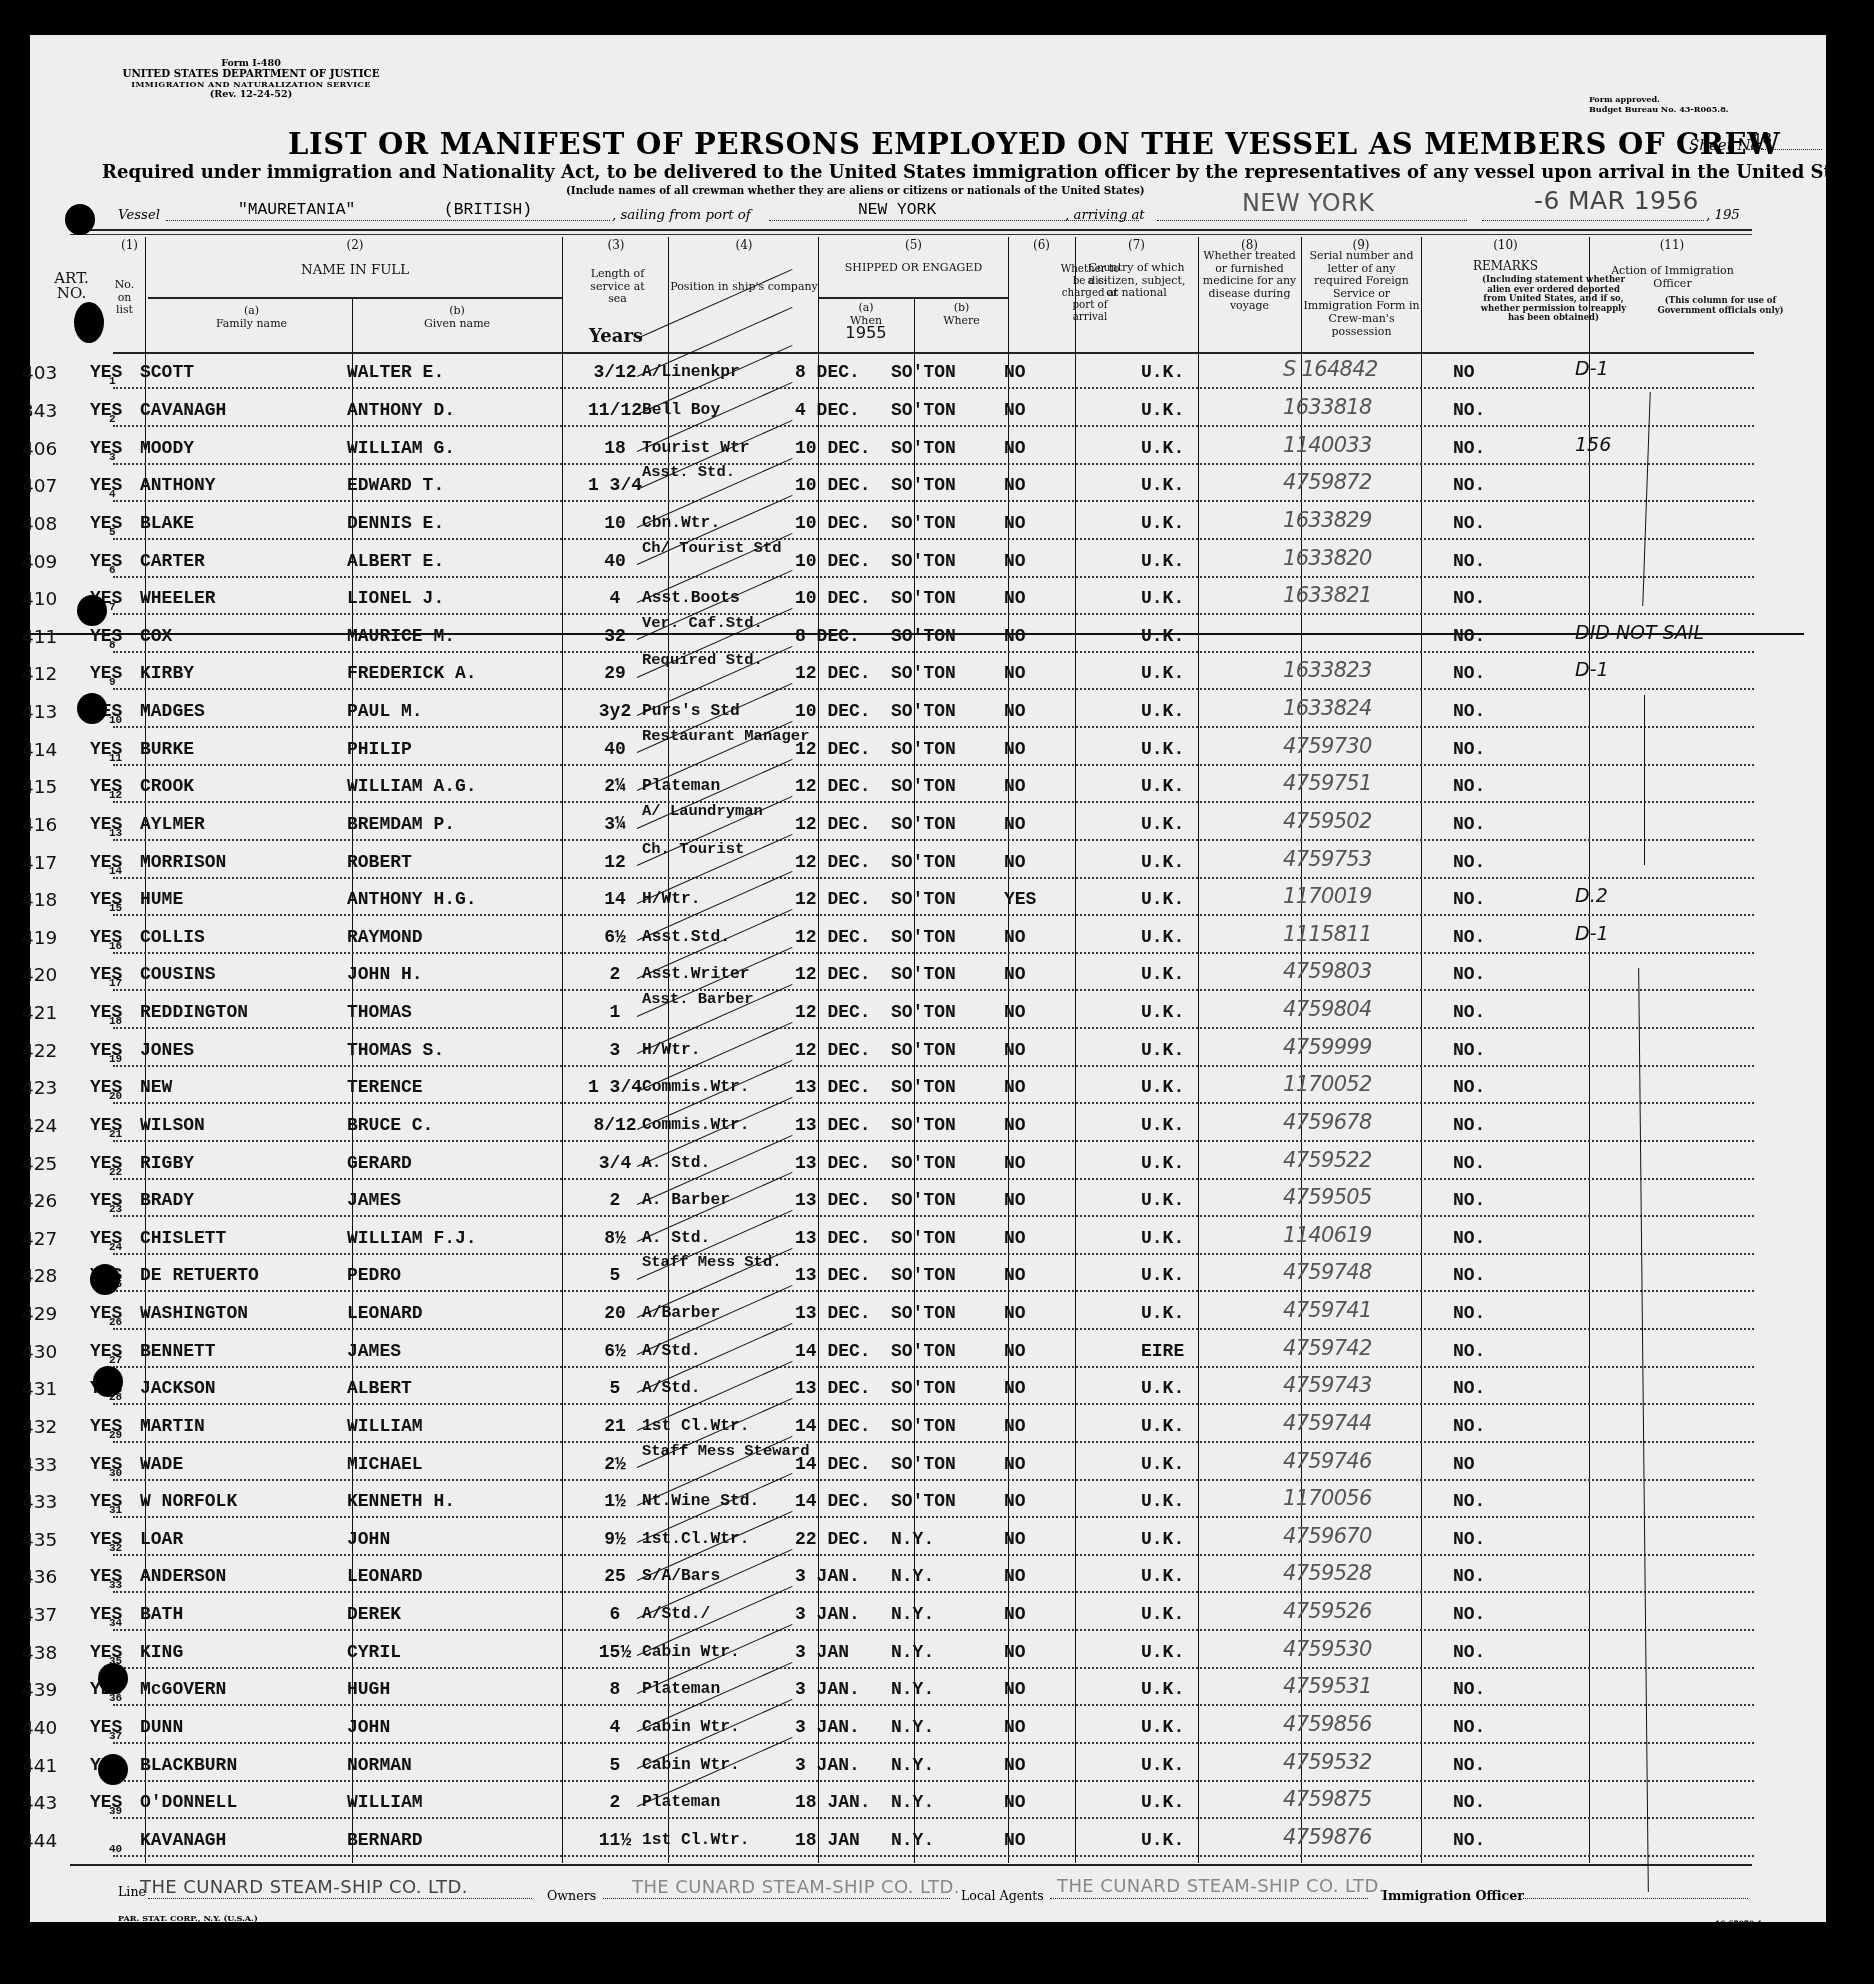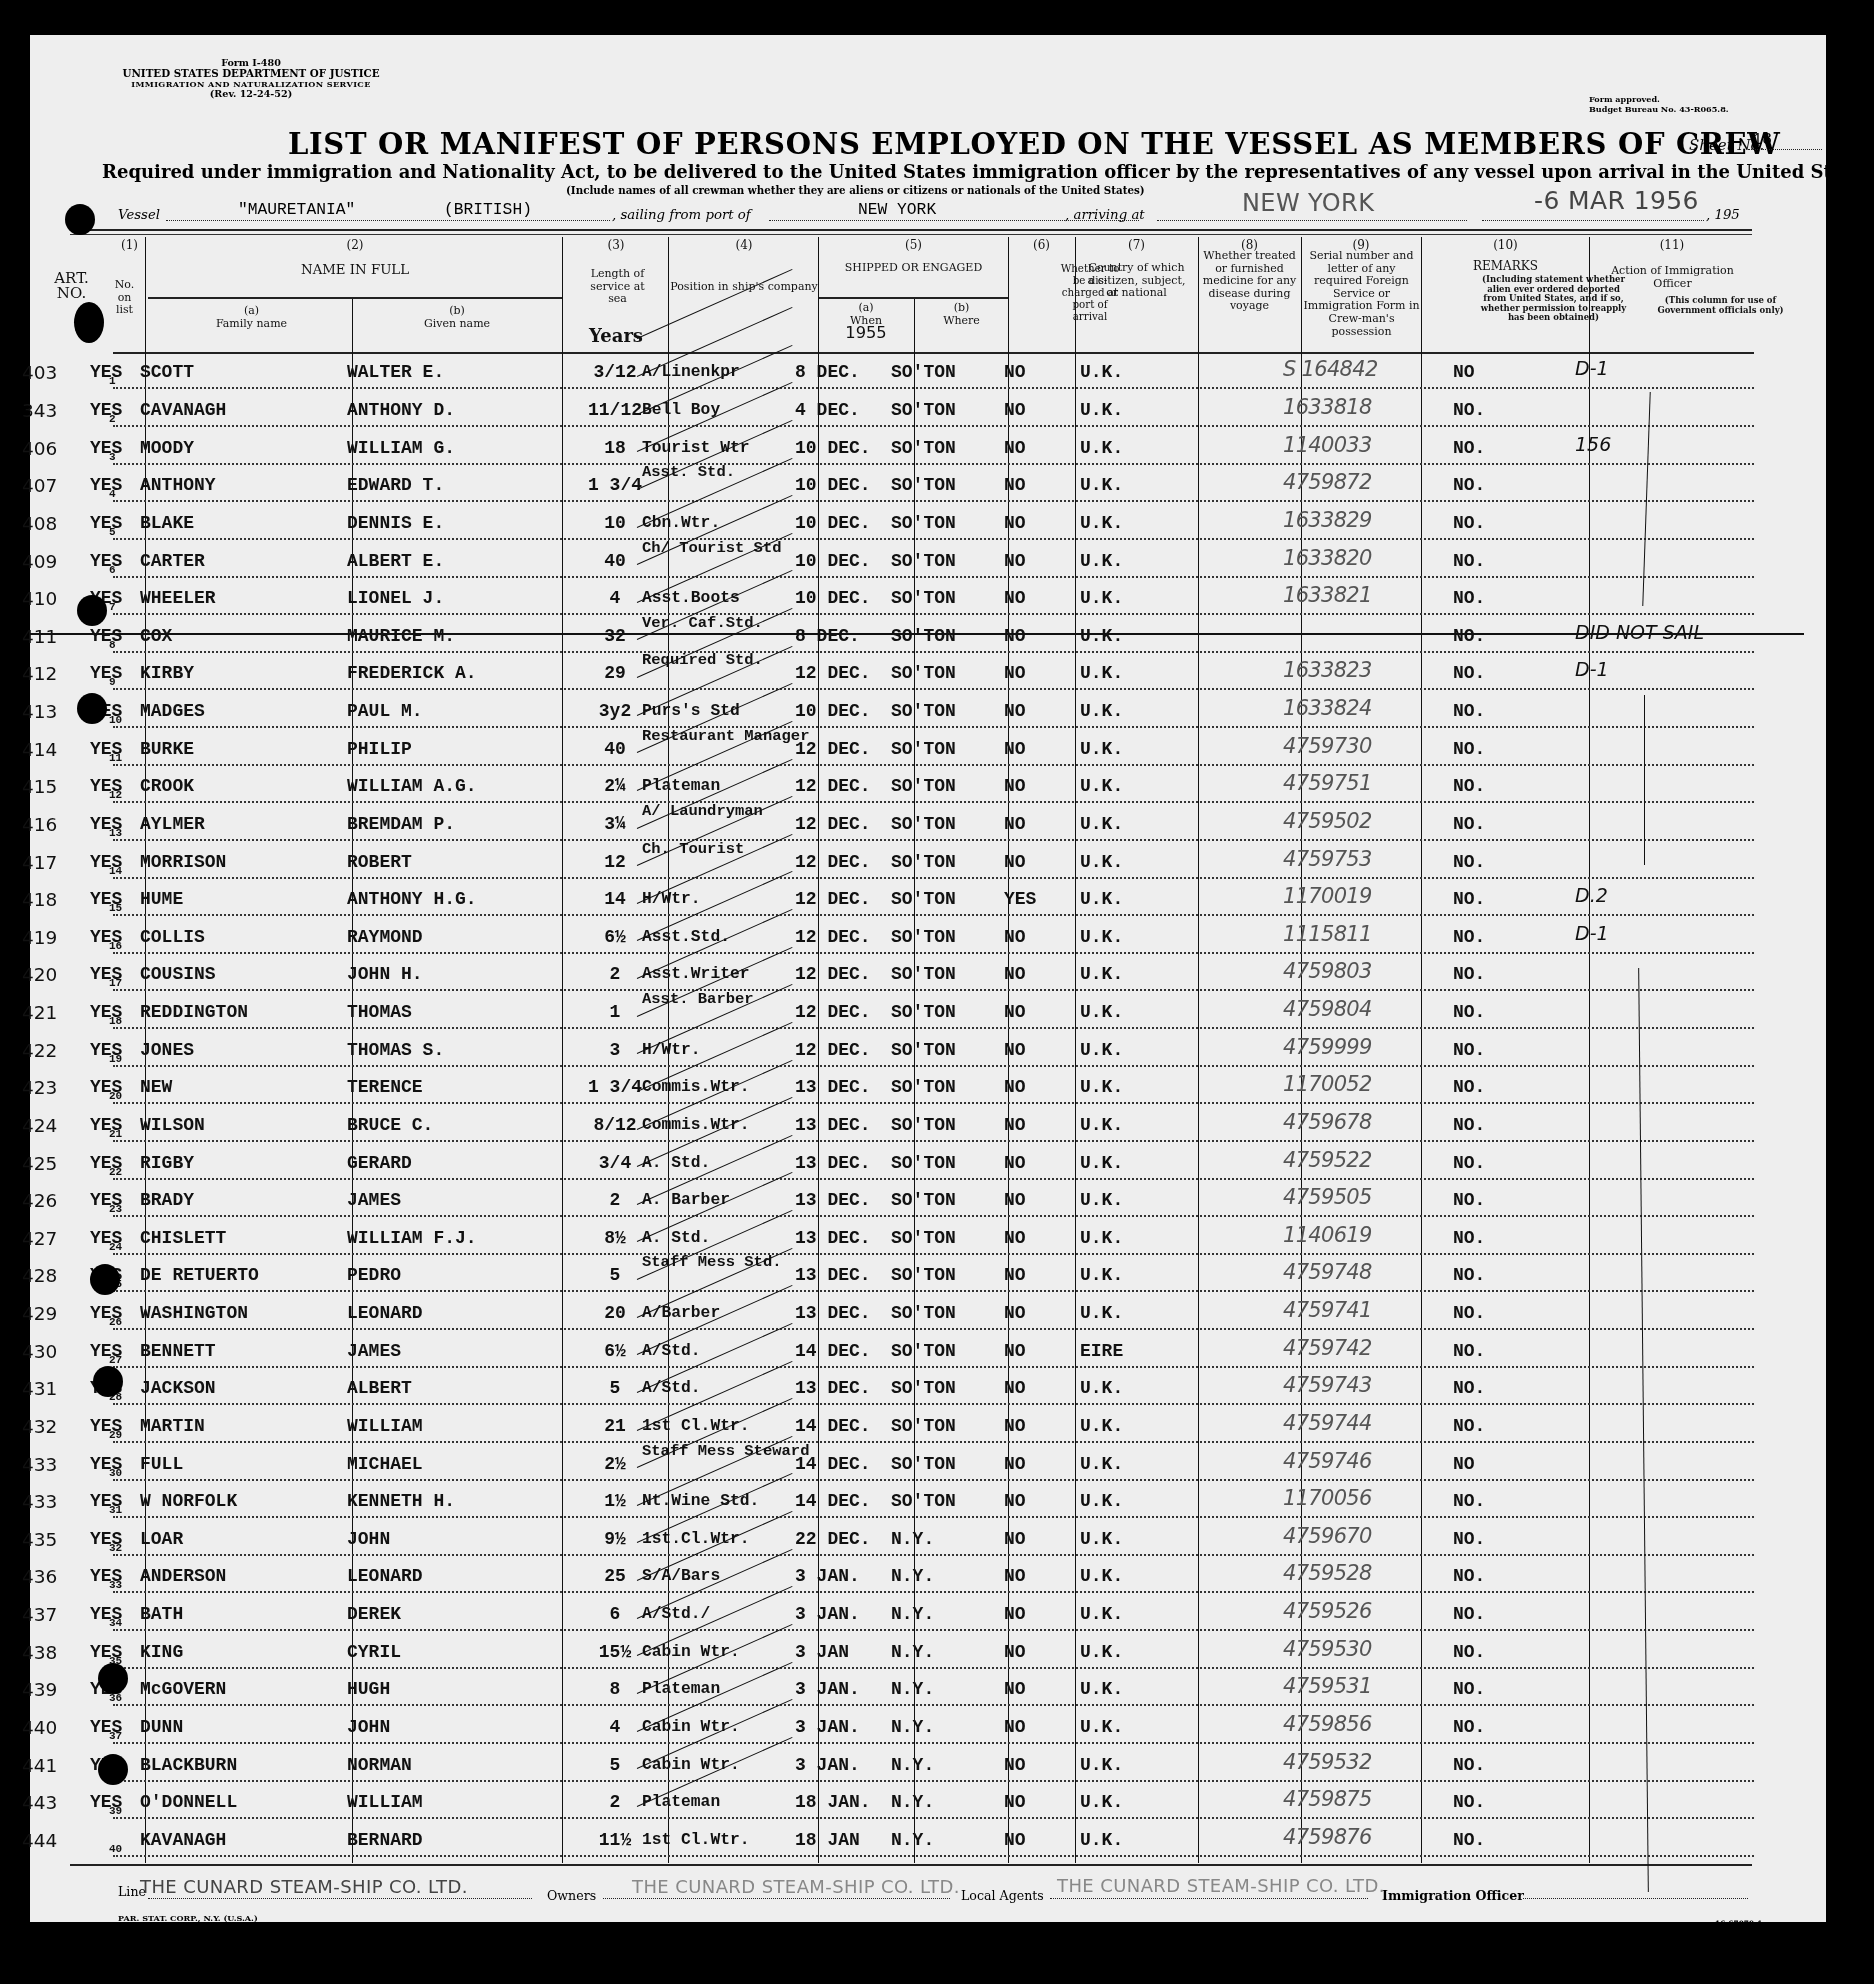--- a/index.html
+++ b/index.html
@@ -37,21 +37,21 @@
   .row .yes{left:90px;}
   .row .lst{left:109px;font-size:11px;top:22px;}
   .row .fam{left:140px;}
   .row .giv{left:347px;}
   .row .len{left:562px;width:106px;text-align:center;}
   .row .pos{left:642px;font-size:16.3px;}
   .row .pos.two{top:-1.5px;line-height:15px;font-size:15.5px;}
   .row .when{left:795px;}
   .row .where{left:891px;}
   .row .dis{left:1004px;}
-  .row .ctry{left:1080px;text-align:right;}
+  .row .ctry{left:1141px;text-align:right;}
   .row .ser{left:1283px;font-family:"DejaVu Sans",sans-serif;font-weight:normal;color:#555;font-size:21px;top:4.4px;font-style:italic;letter-spacing:-0.7px;}
   .row .rem{left:1453px;}
   .row .act{left:1575px;font-family:"DejaVu Sans",sans-serif;font-weight:normal;font-style:italic;font-size:19px;top:4.4px;}
   .strike{position:absolute;left:30px;width:1774px;top:16.3px;border-top:2.2px solid #111;}
   .tick{position:absolute;left:637px;top:-15px;width:170px;height:0;border-top:1.5px solid #111;transform:rotate(-24deg);transform-origin:left center;}
   .vert-mark{position:absolute;border-left:1.5px solid #111;}
   .redact{position:absolute;width:30px;height:31px;border-radius:50%;background:#000;}
   .footer{font-size:12.6px;}
   .stamp{font-family:"DejaVu Sans",sans-serif;font-size:18px;color:#666;letter-spacing:0.4px;white-space:nowrap;}
 </style>
@@ -680,21 +680,21 @@
       <span class="c ser">4759744</span>
       <span class="c rem">NO.</span>
       <span class="c act"></span>
       <div class="line"></div>
       <div class="tick"></div>
     </div>
     <div class="row" style="top: 1445px;">
       <span class="c art">433</span>
       <span class="c yes">YES</span>
       <span class="c lst">30</span>
-      <span class="c fam">FULL</span>
+      <span class="c fam">WADE</span>
       <span class="c giv">MICHAEL</span>
       <span class="c len">2½</span>
       <span class="c pos two">Staff Mess Steward</span>
       <span class="c when">14 DEC.</span>
       <span class="c where">SO'TON</span>
       <span class="c dis">NO</span>
       <span class="c ctry">U.K.</span>
       <span class="c ser">4759746</span>
       <span class="c rem">NO</span>
       <span class="c act"></span>

